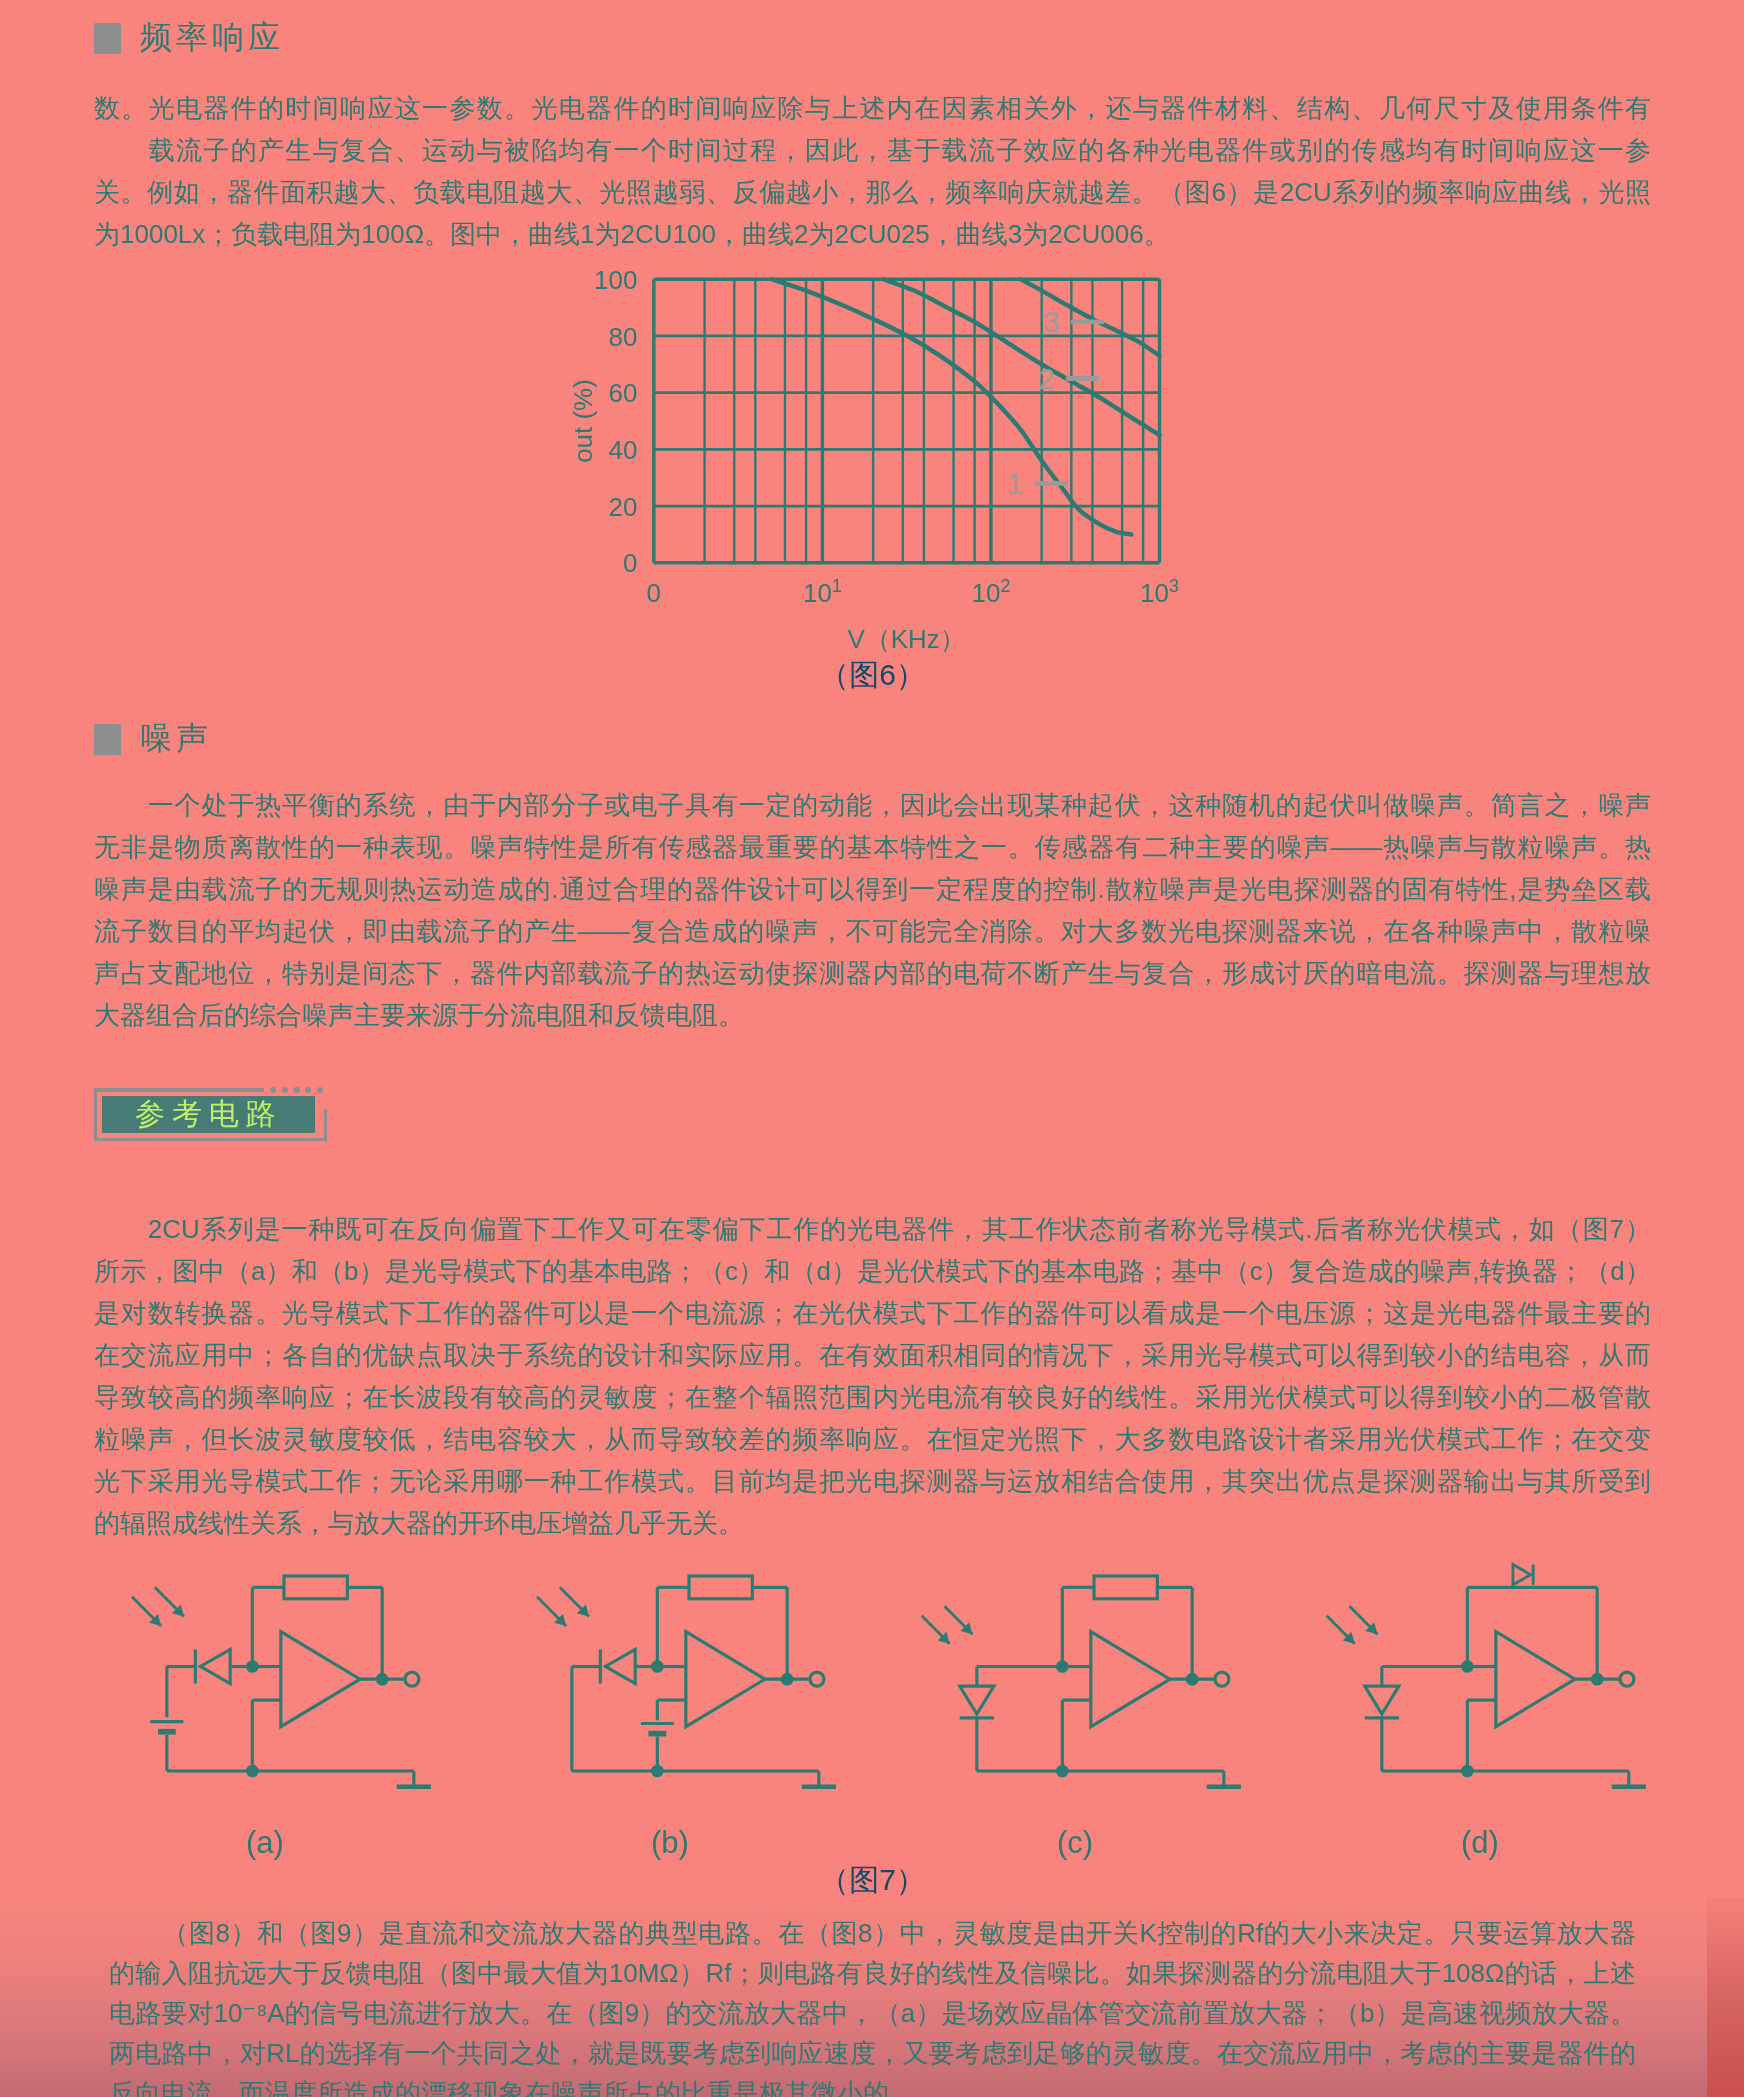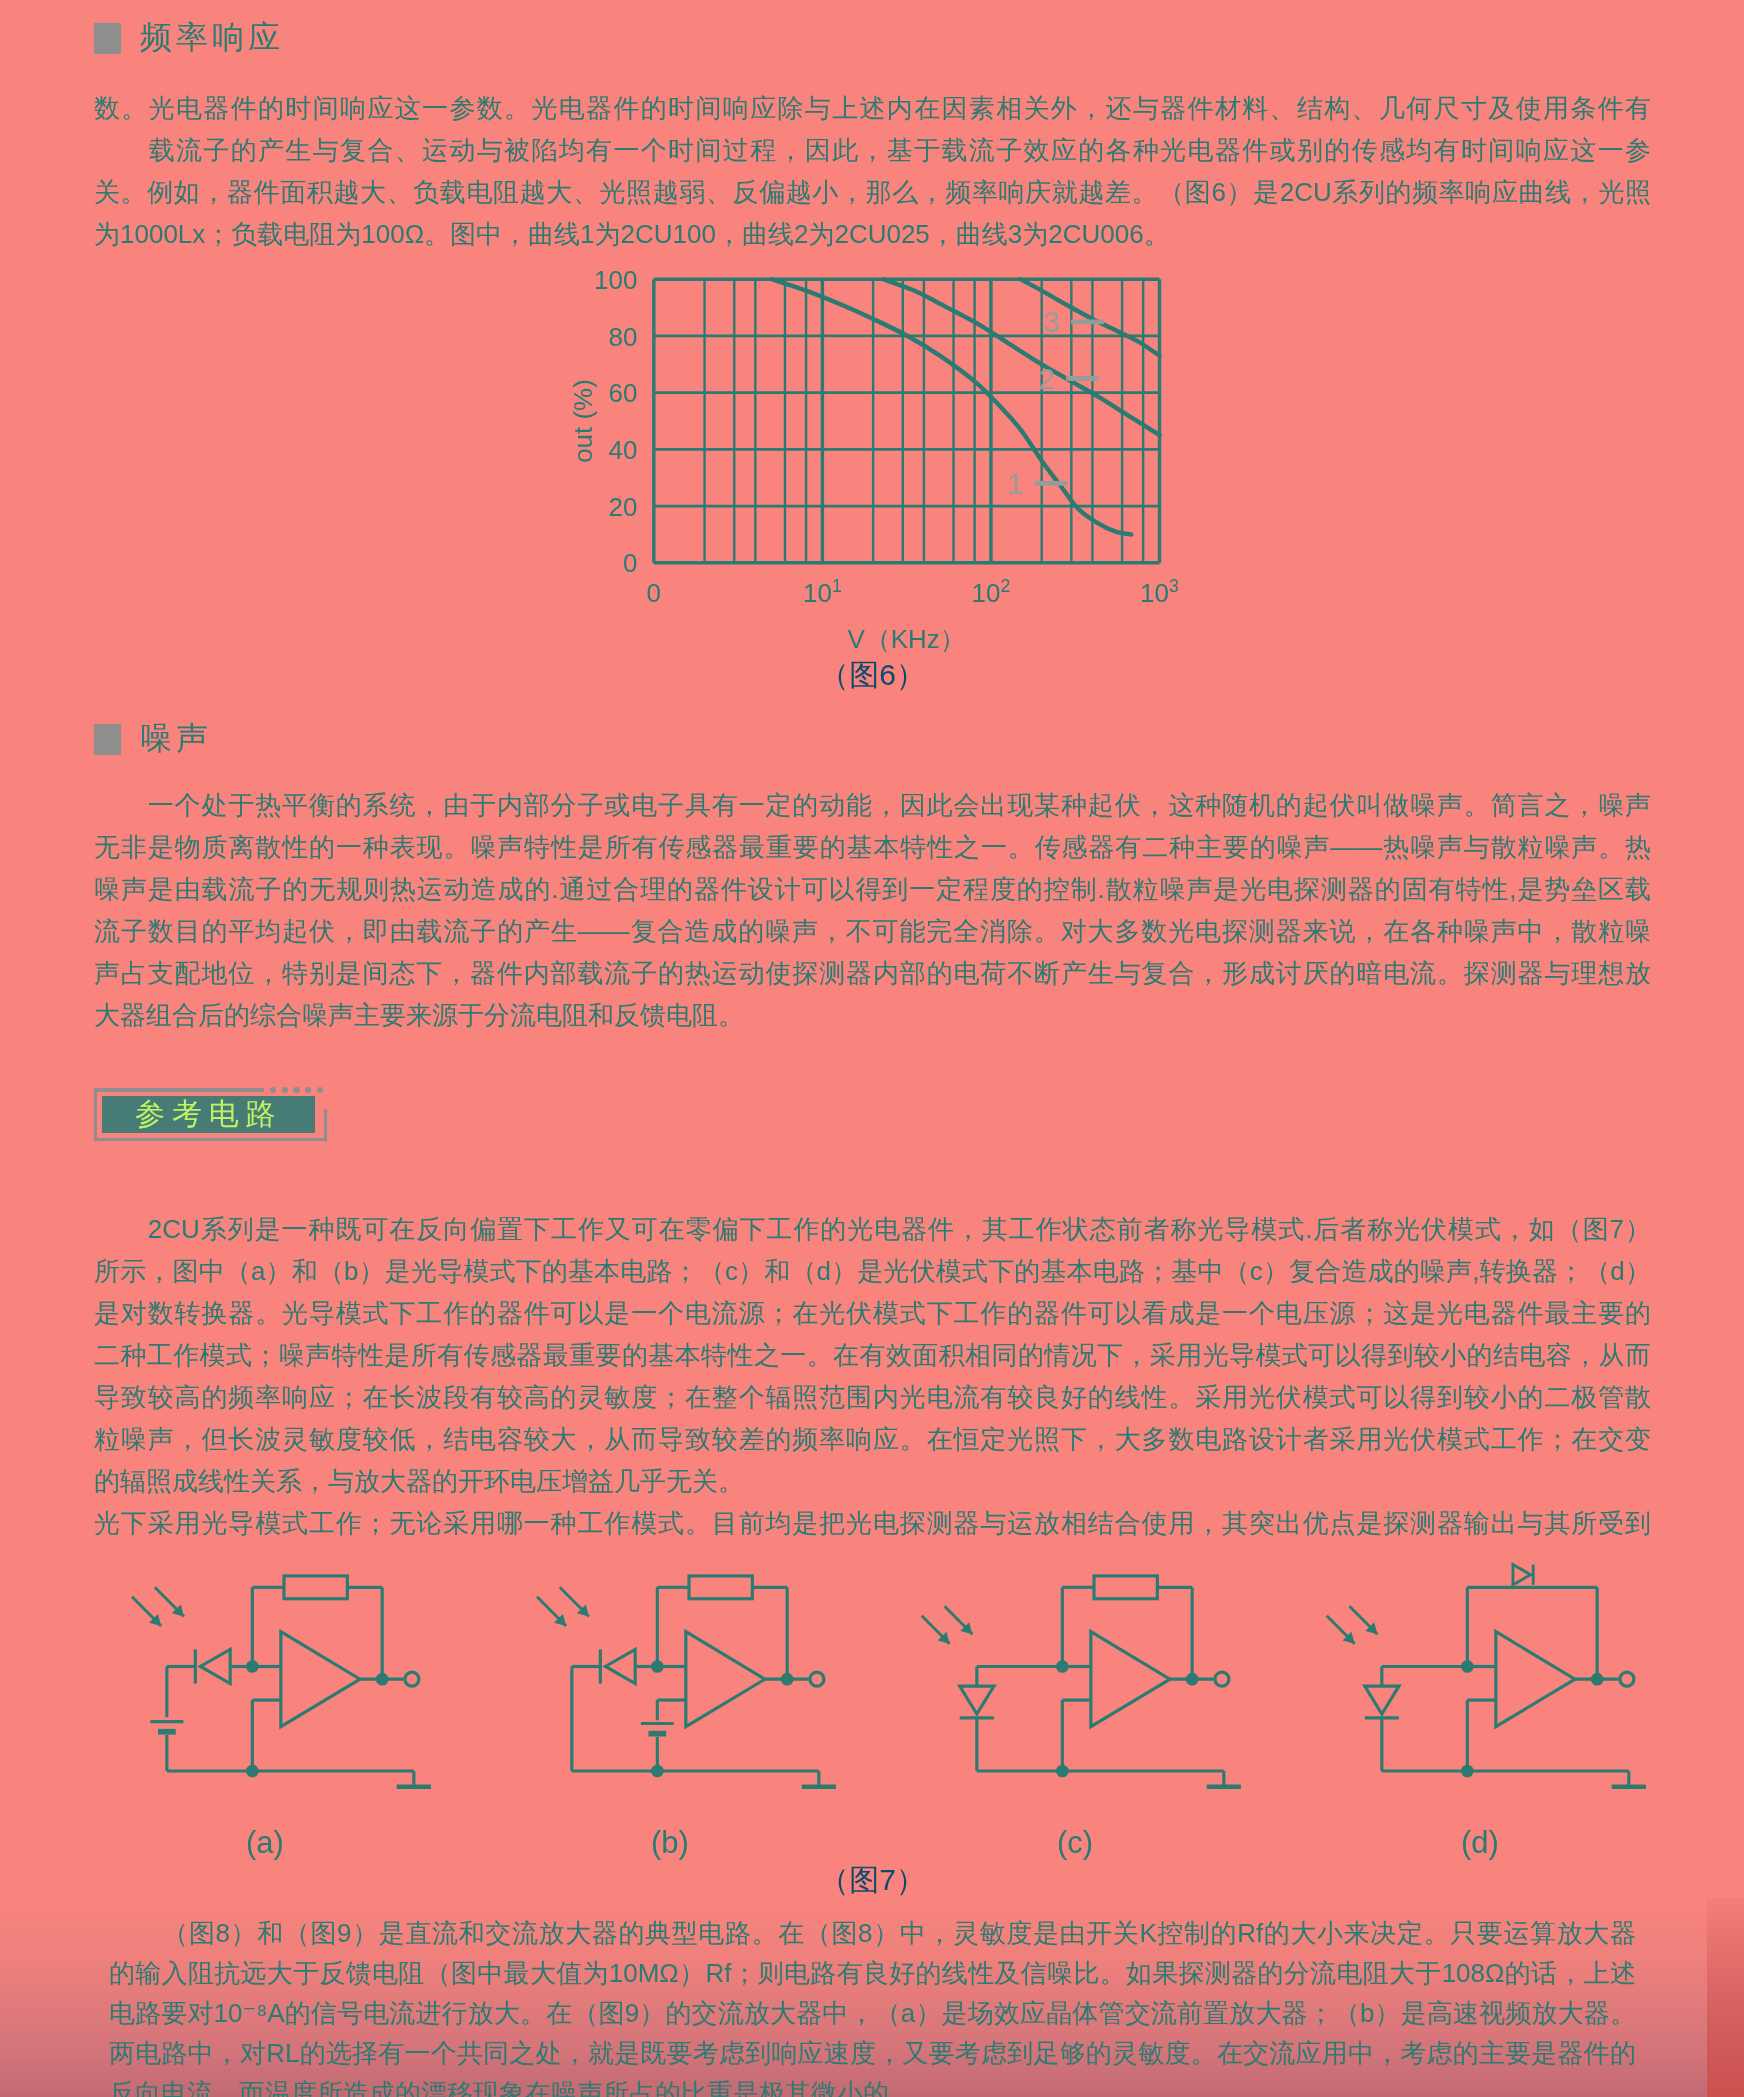--- a/index.html
+++ b/index.html
@@ -153,25 +153,25 @@
         </div>
       <div class="rb-inner">
         <span>参考电路</span>
       </div>
     </div>
 
     <div class="para" style="margin-top:67px;">
         <div class="tline">　　2CU系列是一种既可在反向偏置下工作又可在零偏下工作的光电器件，其工作状态前者称光导模式.后者称光伏模式，如（图7）</div>
         <div class="tline">所示，图中（a）和（b）是光导模式下的基本电路；（c）和（d）是光伏模式下的基本电路；基中（c）复合造成的噪声,转换器；（d）</div>
         <div class="tline">是对数转换器。光导模式下工作的器件可以是一个电流源；在光伏模式下工作的器件可以看成是一个电压源；这是光电器件最主要的</div>
-        <div class="tline">二种工作模式；噪声特性是所有传感器最重要的基本特性之一。在有效面积相同的情况下，采用光导模式可以得到较小的结电容，从而</div>
+        <div class="tline">在交流应用中；各自的优缺点取决于系统的设计和实际应用。在有效面积相同的情况下，采用光导模式可以得到较小的结电容，从而</div>
         <div class="tline">导致较高的频率响应；在长波段有较高的灵敏度；在整个辐照范围内光电流有较良好的线性。采用光伏模式可以得到较小的二极管散</div>
         <div class="tline">粒噪声，但长波灵敏度较低，结电容较大，从而导致较差的频率响应。在恒定光照下，大多数电路设计者采用光伏模式工作；在交变</div>
+        <div class="tline">光下采用光导模式工作；无论采用哪一种工作模式。目前均是把光电探测器与运放相结合使用，其突出优点是探测器输出与其所受到</div>
         <div class="tline last">的辐照成线性关系，与放大器的开环电压增益几乎无关。</div>
-        <div class="tline">光下采用光导模式工作；无论采用哪一种工作模式。目前均是把光电探测器与运放相结合使用，其突出优点是探测器输出与其所受到</div>
       </div>
 
     <div class="circuits-row" id="circuits">
         <div class="circuit"><svg viewBox="0 0 540 410" width="342">
             <path d="M295,110 L295,260 L420,185 Z" fill="none" stroke="#2B7B73" stroke-width="5"></path>
             <line x1="250" y1="165" x2="295" y2="165" stroke="#2B7B73" stroke-width="5"></line>
             <line x1="295" y1="218" x2="250" y2="218" stroke="#2B7B73" stroke-width="5"></line>
             <line x1="250" y1="218" x2="250" y2="330" stroke="#2B7B73" stroke-width="5"></line>
             <line x1="250" y1="165" x2="250" y2="40" stroke="#2B7B73" stroke-width="5"></line>
             <line x1="250" y1="40" x2="300" y2="40" stroke="#2B7B73" stroke-width="5"></line>

